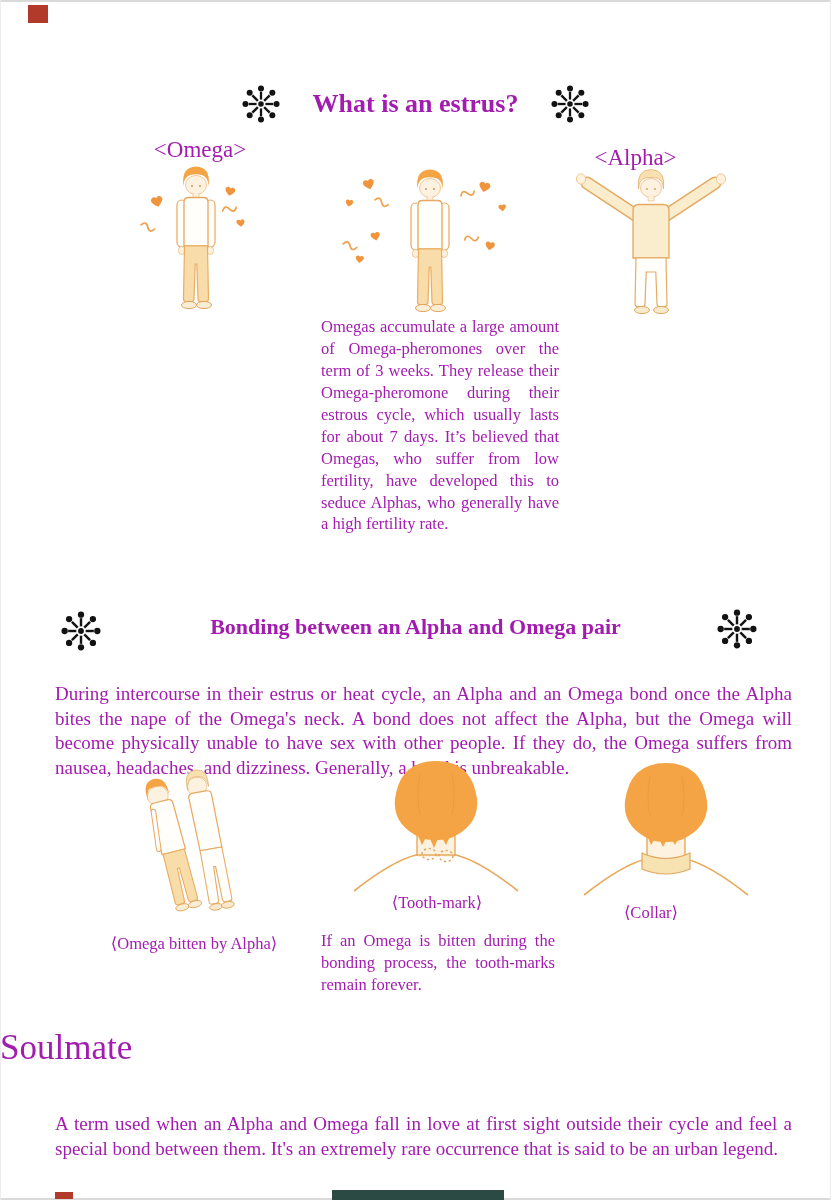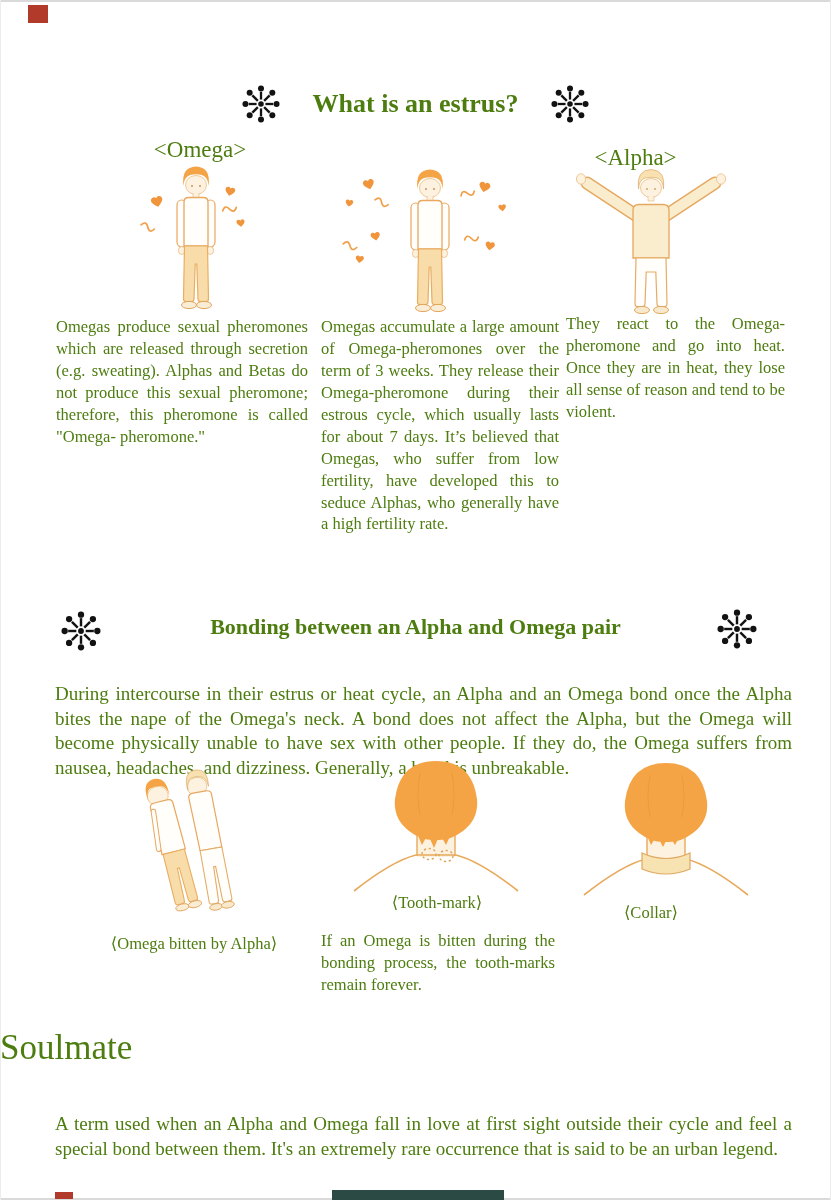--- a/index.html
+++ b/index.html
@@ -1,19 +1,19 @@
 <!DOCTYPE html>
 <html><head>
 <meta charset="utf-8">
 <style>
   html,body { margin:0; padding:0; background:#ffffff; }
   #page {
     position:relative; width:831px; height:1200px; margin:0 auto;
     background:#ffffff; overflow:hidden;
-    font-family:"Liberation Serif","DejaVu Serif",serif; color:#4d7c0f;
+    font-family:"Liberation Serif","DejaVu Serif",serif; color:#a21caf;
   }
   .abs { position:absolute; }
   .edge { position:absolute; background:#dadada; }
   .title1 { font-size:26px; font-weight:bold; white-space:nowrap; }
   .title-row { display:flex; align-items:center; justify-content:center; gap:32px; }
   .fig-label { font-size:23px; text-align:center; }
   .coltext { font-size:16.5px; line-height:1.33; text-align:justify; }
   .note { font-size:15.5px; }
   .title2 { font-size:22px; font-weight:bold; text-align:center; white-space:nowrap; }
   .para { font-size:19px; line-height:1.29; text-align:justify;margin-top:25px; }
@@ -138,23 +138,21 @@
     <path d="M75.5,29 Q73,10 88,9.5 Q103,10 100.5,29 Q100,20 94,18 Q88,16.5 82,18 Q76,20 75.5,29 Z" fill="#F8E0B0" stroke="#E0B376" stroke-width="0.8"></path>
     <circle cx="84" cy="29" r="0.9" fill="#C8A05A"></circle>
       <circle cx="92" cy="29" r="0.9" fill="#C8A05A"></circle>
     <path d="M85,36.5 L85,41 L91,41 L91,36.5" fill="#FCF2DF" stroke="#EDBD85" stroke-width="0.7"></path>
     <path d="M70,50 Q70,44.5 76,44.5 L100,44.5 Q106,44.5 106,50 L106,98 L70,98 Z" fill="#FAEDCD" stroke="#E6A75F" stroke-width="1.3"></path>
     <path d="M73,98 L103,98 L104,144 Q104,146.5 101.5,146.5 L96.5,146.5 Q94,146.5 94,144 L92.8,112 L83.2,112 L82,144 Q82,146.5 79.5,146.5 L74.5,146.5 Q72,146.5 72,144 Z" fill="#FFFEFB" stroke="#E6AC66" stroke-width="1.2"></path>
     <ellipse cx="79" cy="150" rx="7.5" ry="3.6" fill="#F8E8CC" stroke="#E0A85E" stroke-width="1"></ellipse>
     <ellipse cx="98" cy="150" rx="7.5" ry="3.6" fill="#F8E8CC" stroke="#E0A85E" stroke-width="1"></ellipse>
   </svg>
 
-  <div class="abs coltext" style="left:56px;top:316px;width:252px">Omegas produce sexual pheromones which are released through secretion (e.g. sweating). Alphas and Betas do not produce this sexual pheromone; therefore, this pheromone is called "Omega- pheromone."</div>
   <div class="abs coltext" style="left:321px;top:316px;width:238px">Omegas accumulate a large amount of Omega-pheromones over the term of 3 weeks. They release their Omega-pheromone during their estrous cycle, which usually lasts for about 7 days. It’s believed that Omegas, who suffer from low fertility, have developed this to seduce Alphas, who generally have a high fertility rate.</div>
-  <div class="abs coltext" style="left:566px;top:313px;width:219px">They react to the Omega-pheromone and go into heat. Once they are in heat, they lose all sense of reason and tend to be violent.</div>
 
 
   <svg class="abs" style="left:60px;top:610px" viewBox="-18 -18 36 36" width="42" height="42">
       <use href="#aster"></use>
     </svg>
   <svg class="abs" style="left:716px;top:608px" viewBox="-18 -18 36 36" width="42" height="42">
       <use href="#aster"></use>
     </svg>
   <div class="abs title2" style="left:0;top:614px;width:831px">Bonding between an Alpha and Omega pair</div>
 

